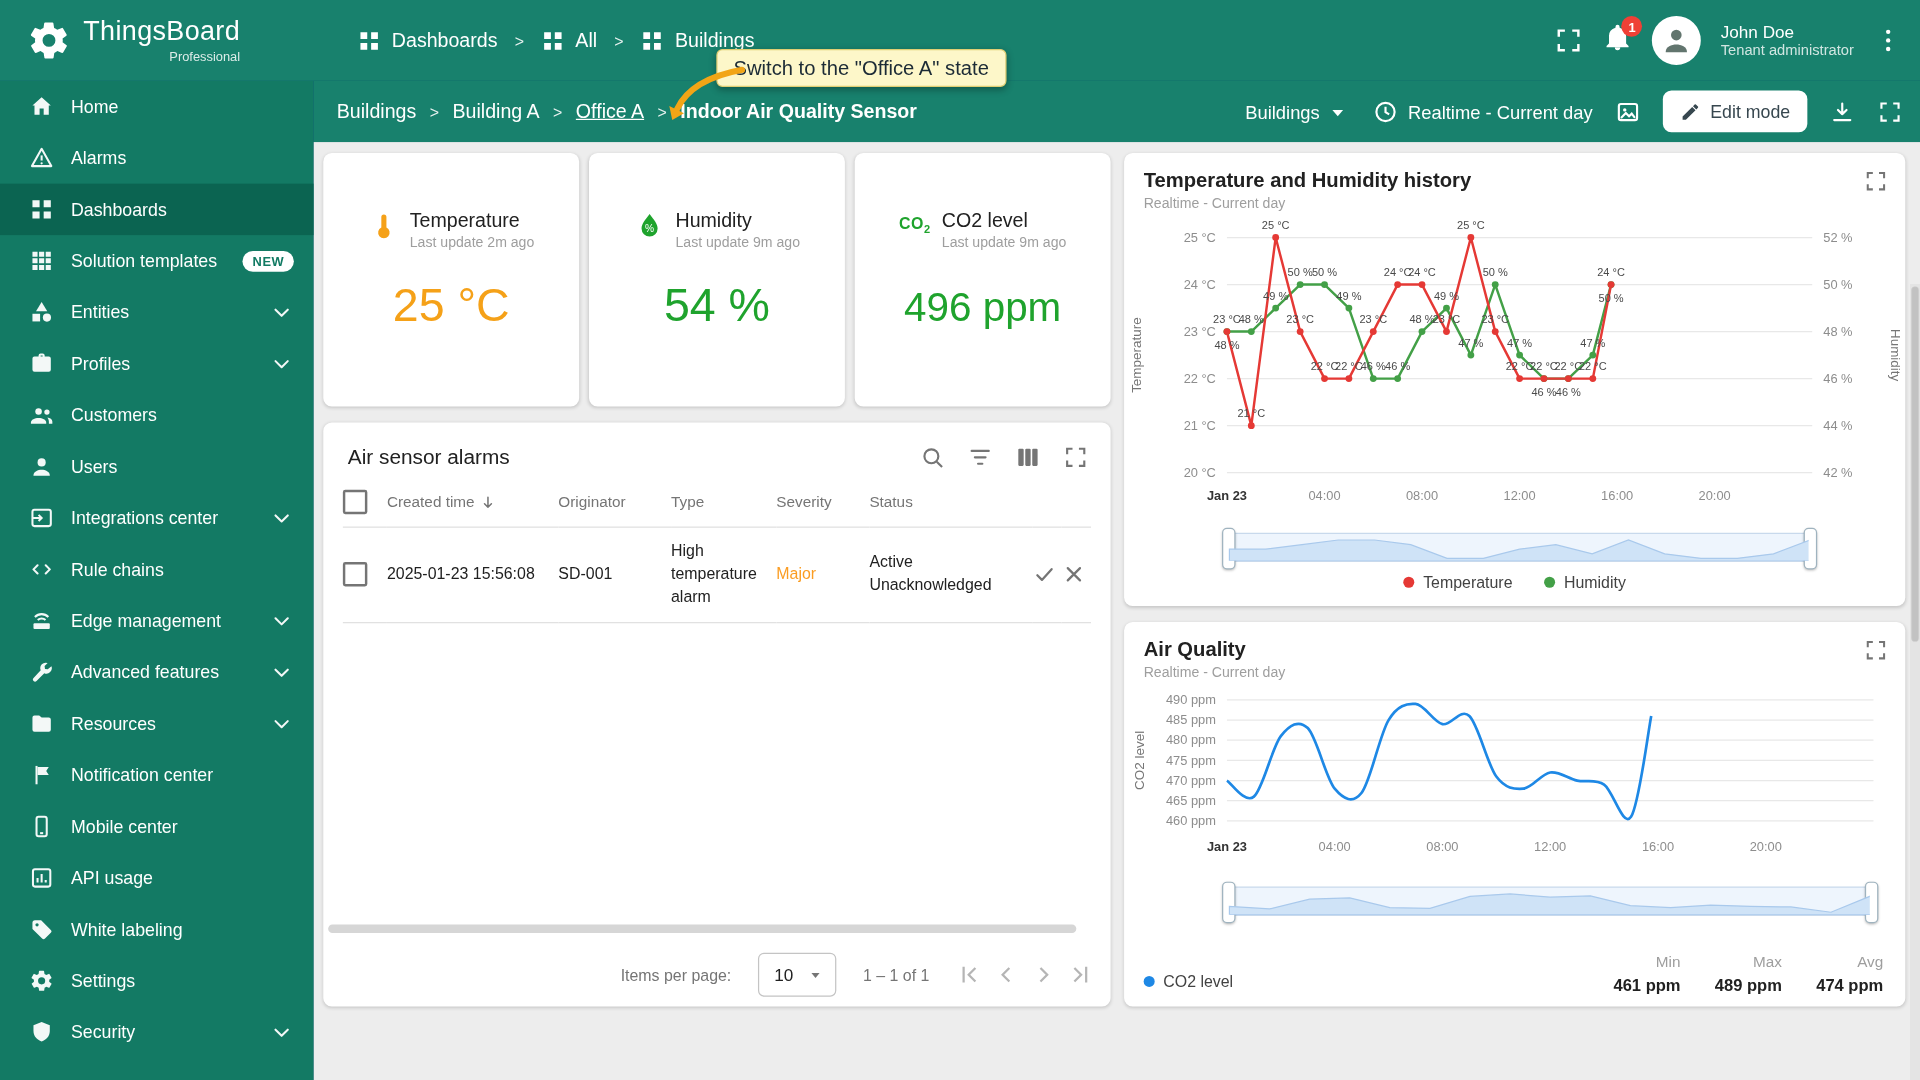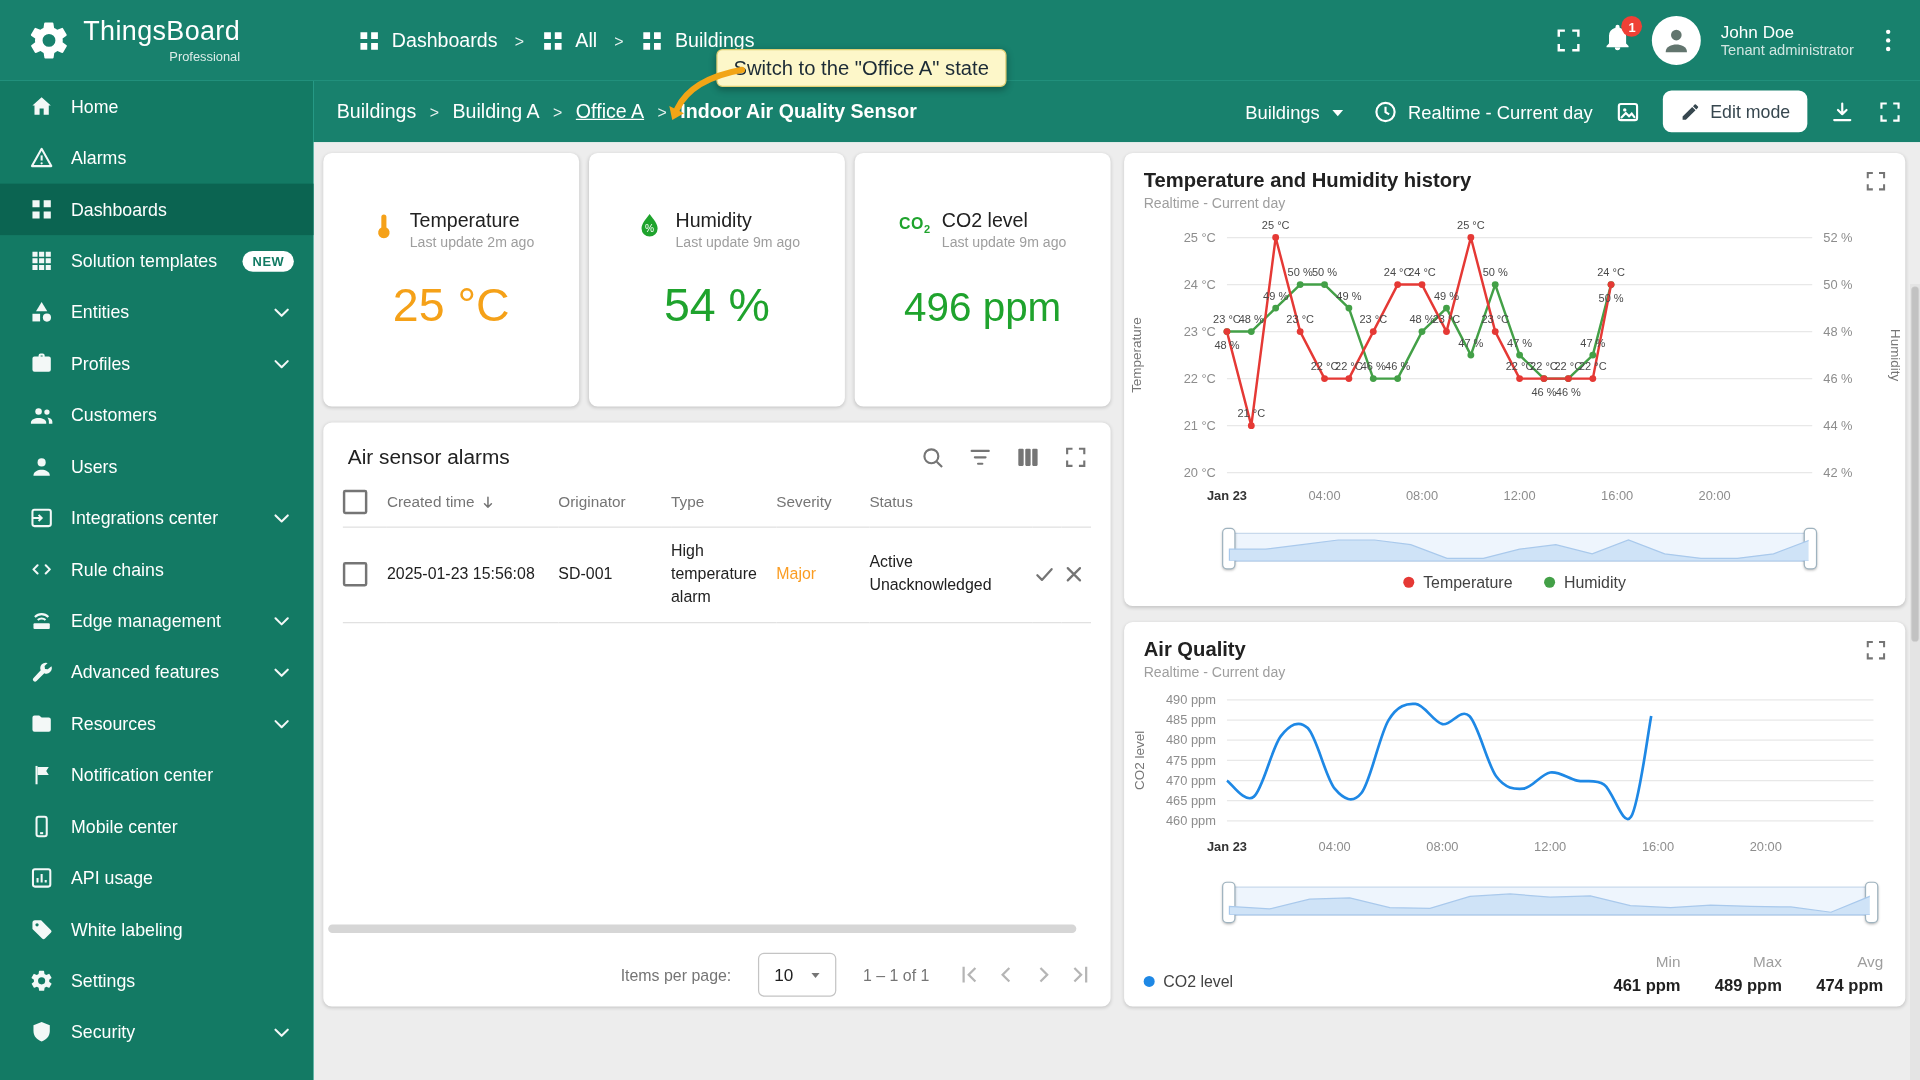--- a/index.html
+++ b/index.html
@@ -1,16 +1,16 @@
 <!DOCTYPE html>
 <html><head>
 <meta charset="utf-8">
 <style>
   html,body{margin:0;padding:0;background:#222;}
-  #stage{width:1920px;height:1080px;overflow:hidden;background:#5eead4;position:relative;}
+  #stage{width:1920px;height:1080px;overflow:hidden;background:#0c4a6e;position:relative;}
   #app{width:1568px;height:882px;transform:scale(1.22449);transform-origin:0 0;position:relative;
        font-family:"Liberation Sans",sans-serif;-webkit-font-smoothing:antialiased;}
   .ic{display:inline-flex;}
   .ic svg{width:100%;height:100%;display:block;}
 
   
   #header{position:absolute;left:0;top:0;width:1568px;height:66px;background:#18816d;display:flex;align-items:center;color:#fff;z-index:6;}
   .logo{display:flex;align-items:center;gap:10px;padding-left:22px;width:240px;box-sizing:border-box;}
   .logo .ic{width:36px;height:36px;color:#fff;}
   .logo-t1{font-size:22px;font-weight:500;letter-spacing:.3px;line-height:1;}

